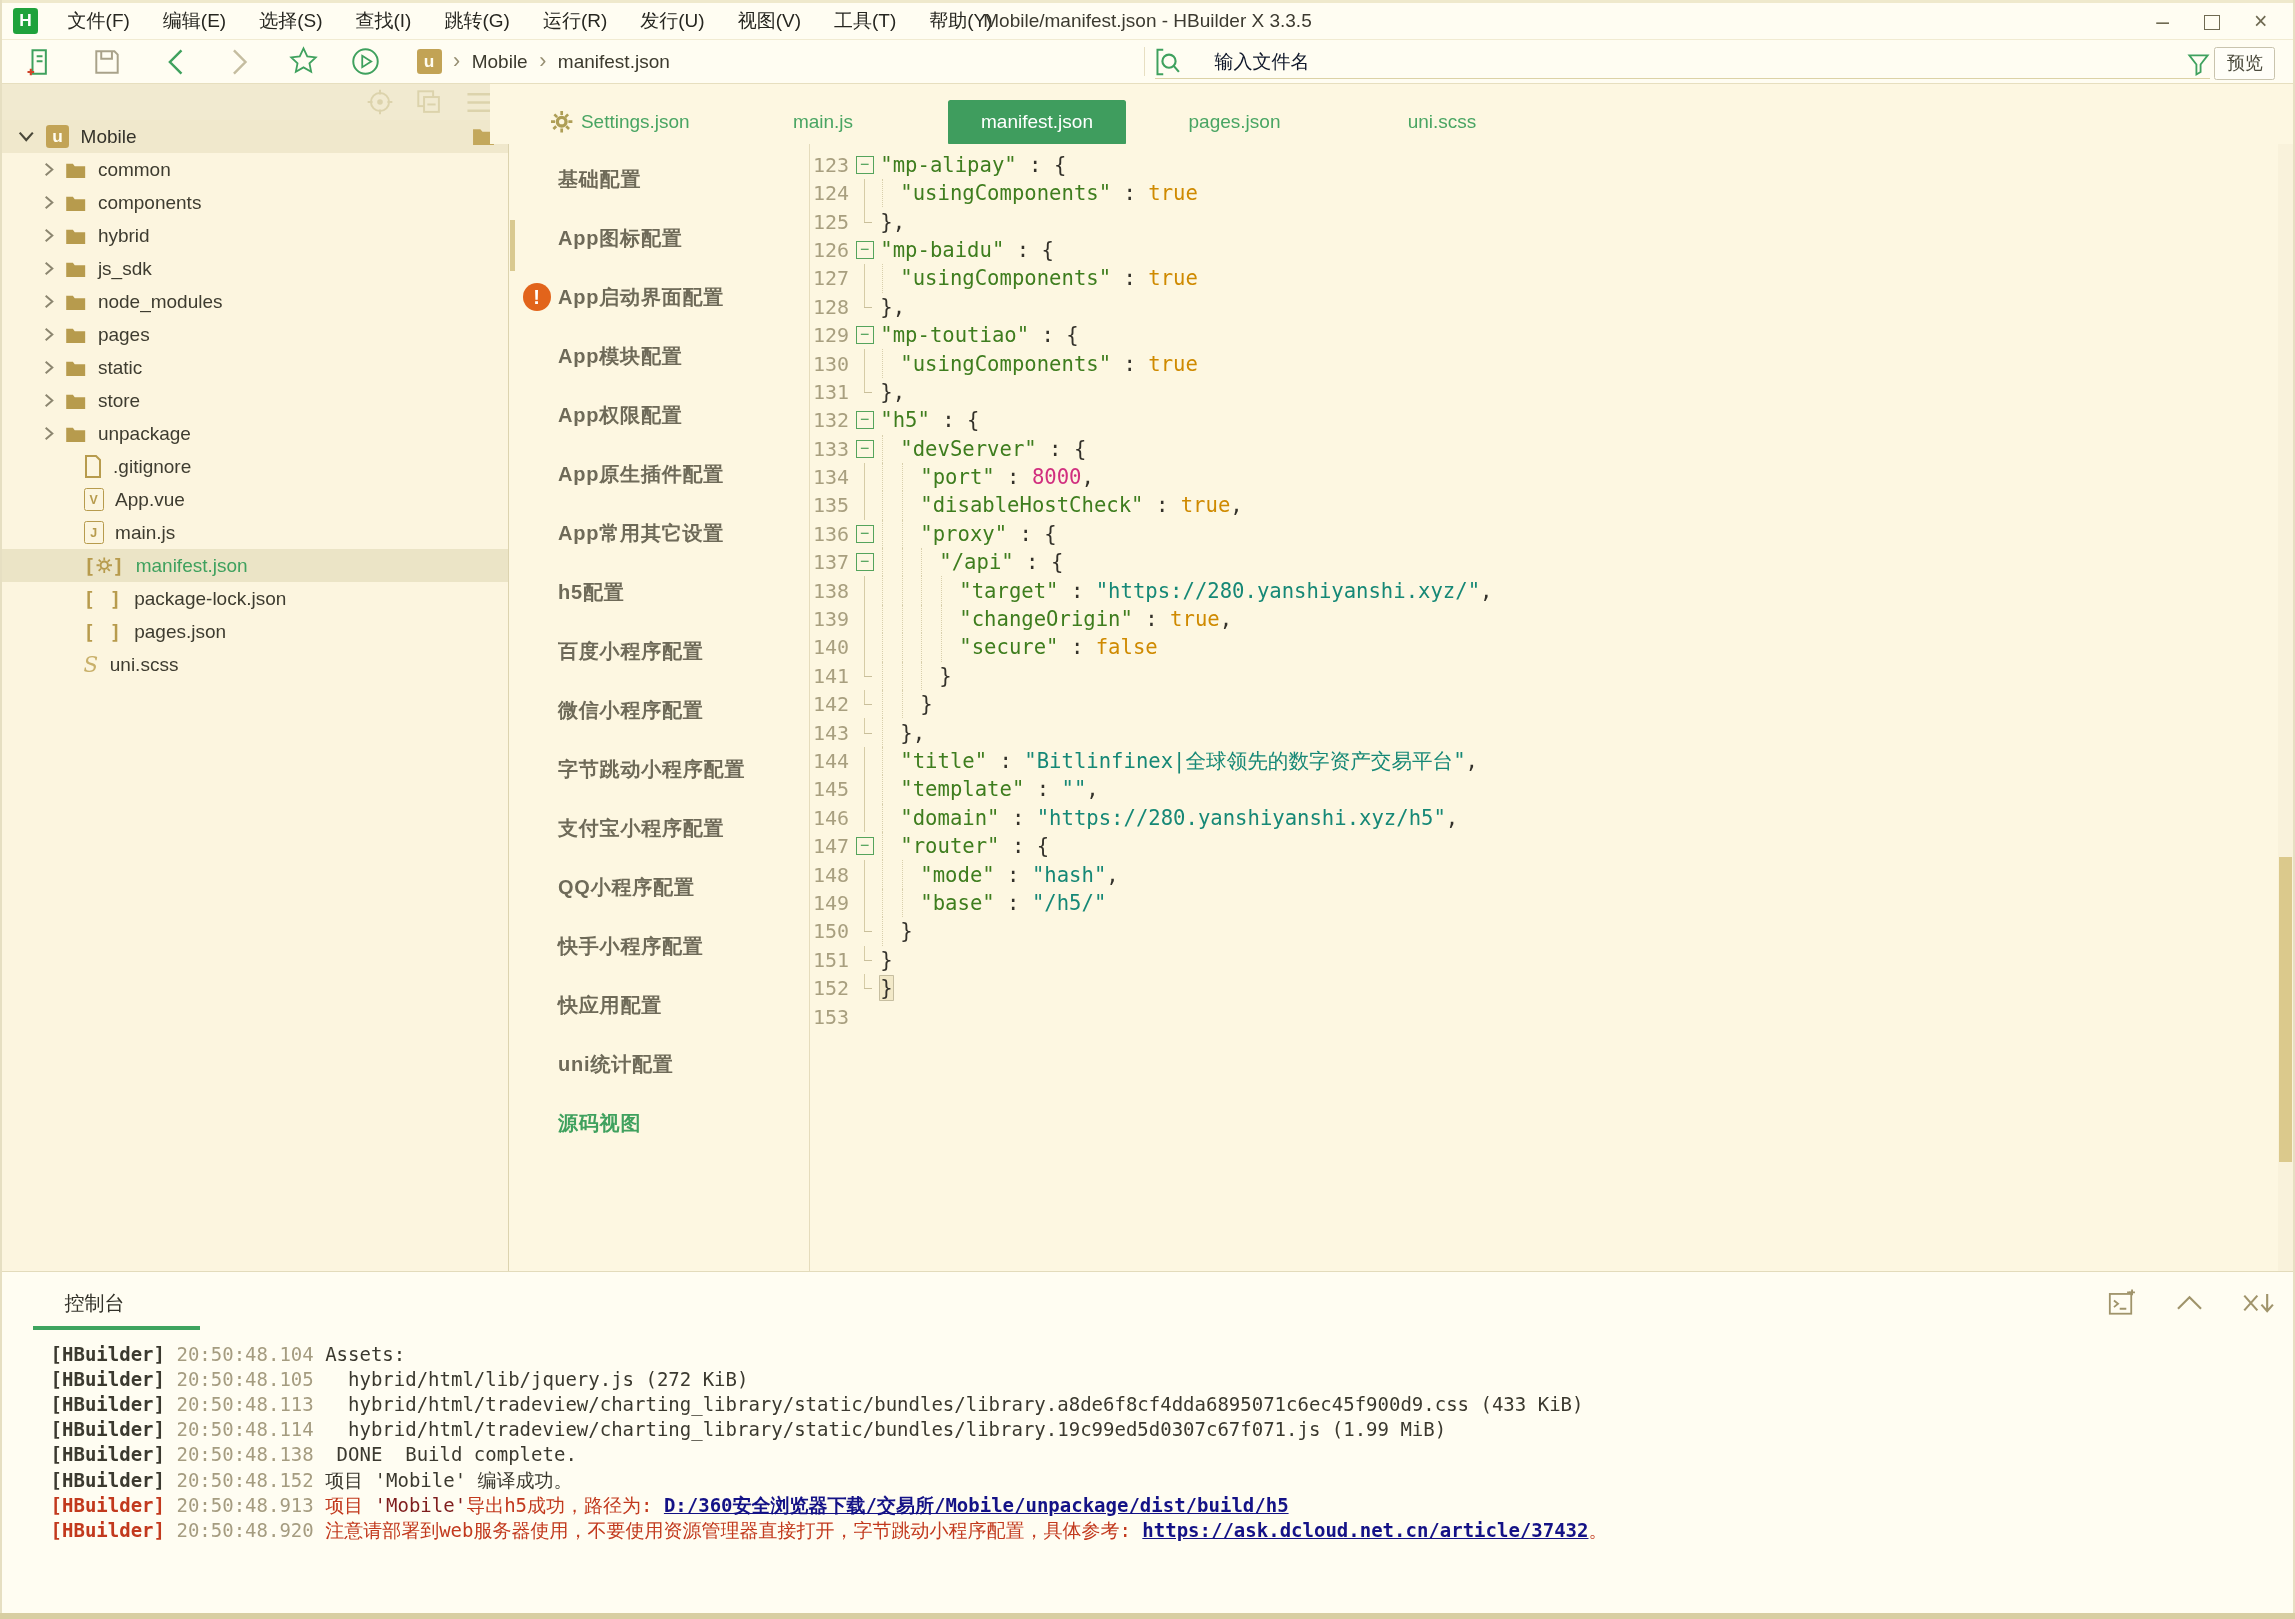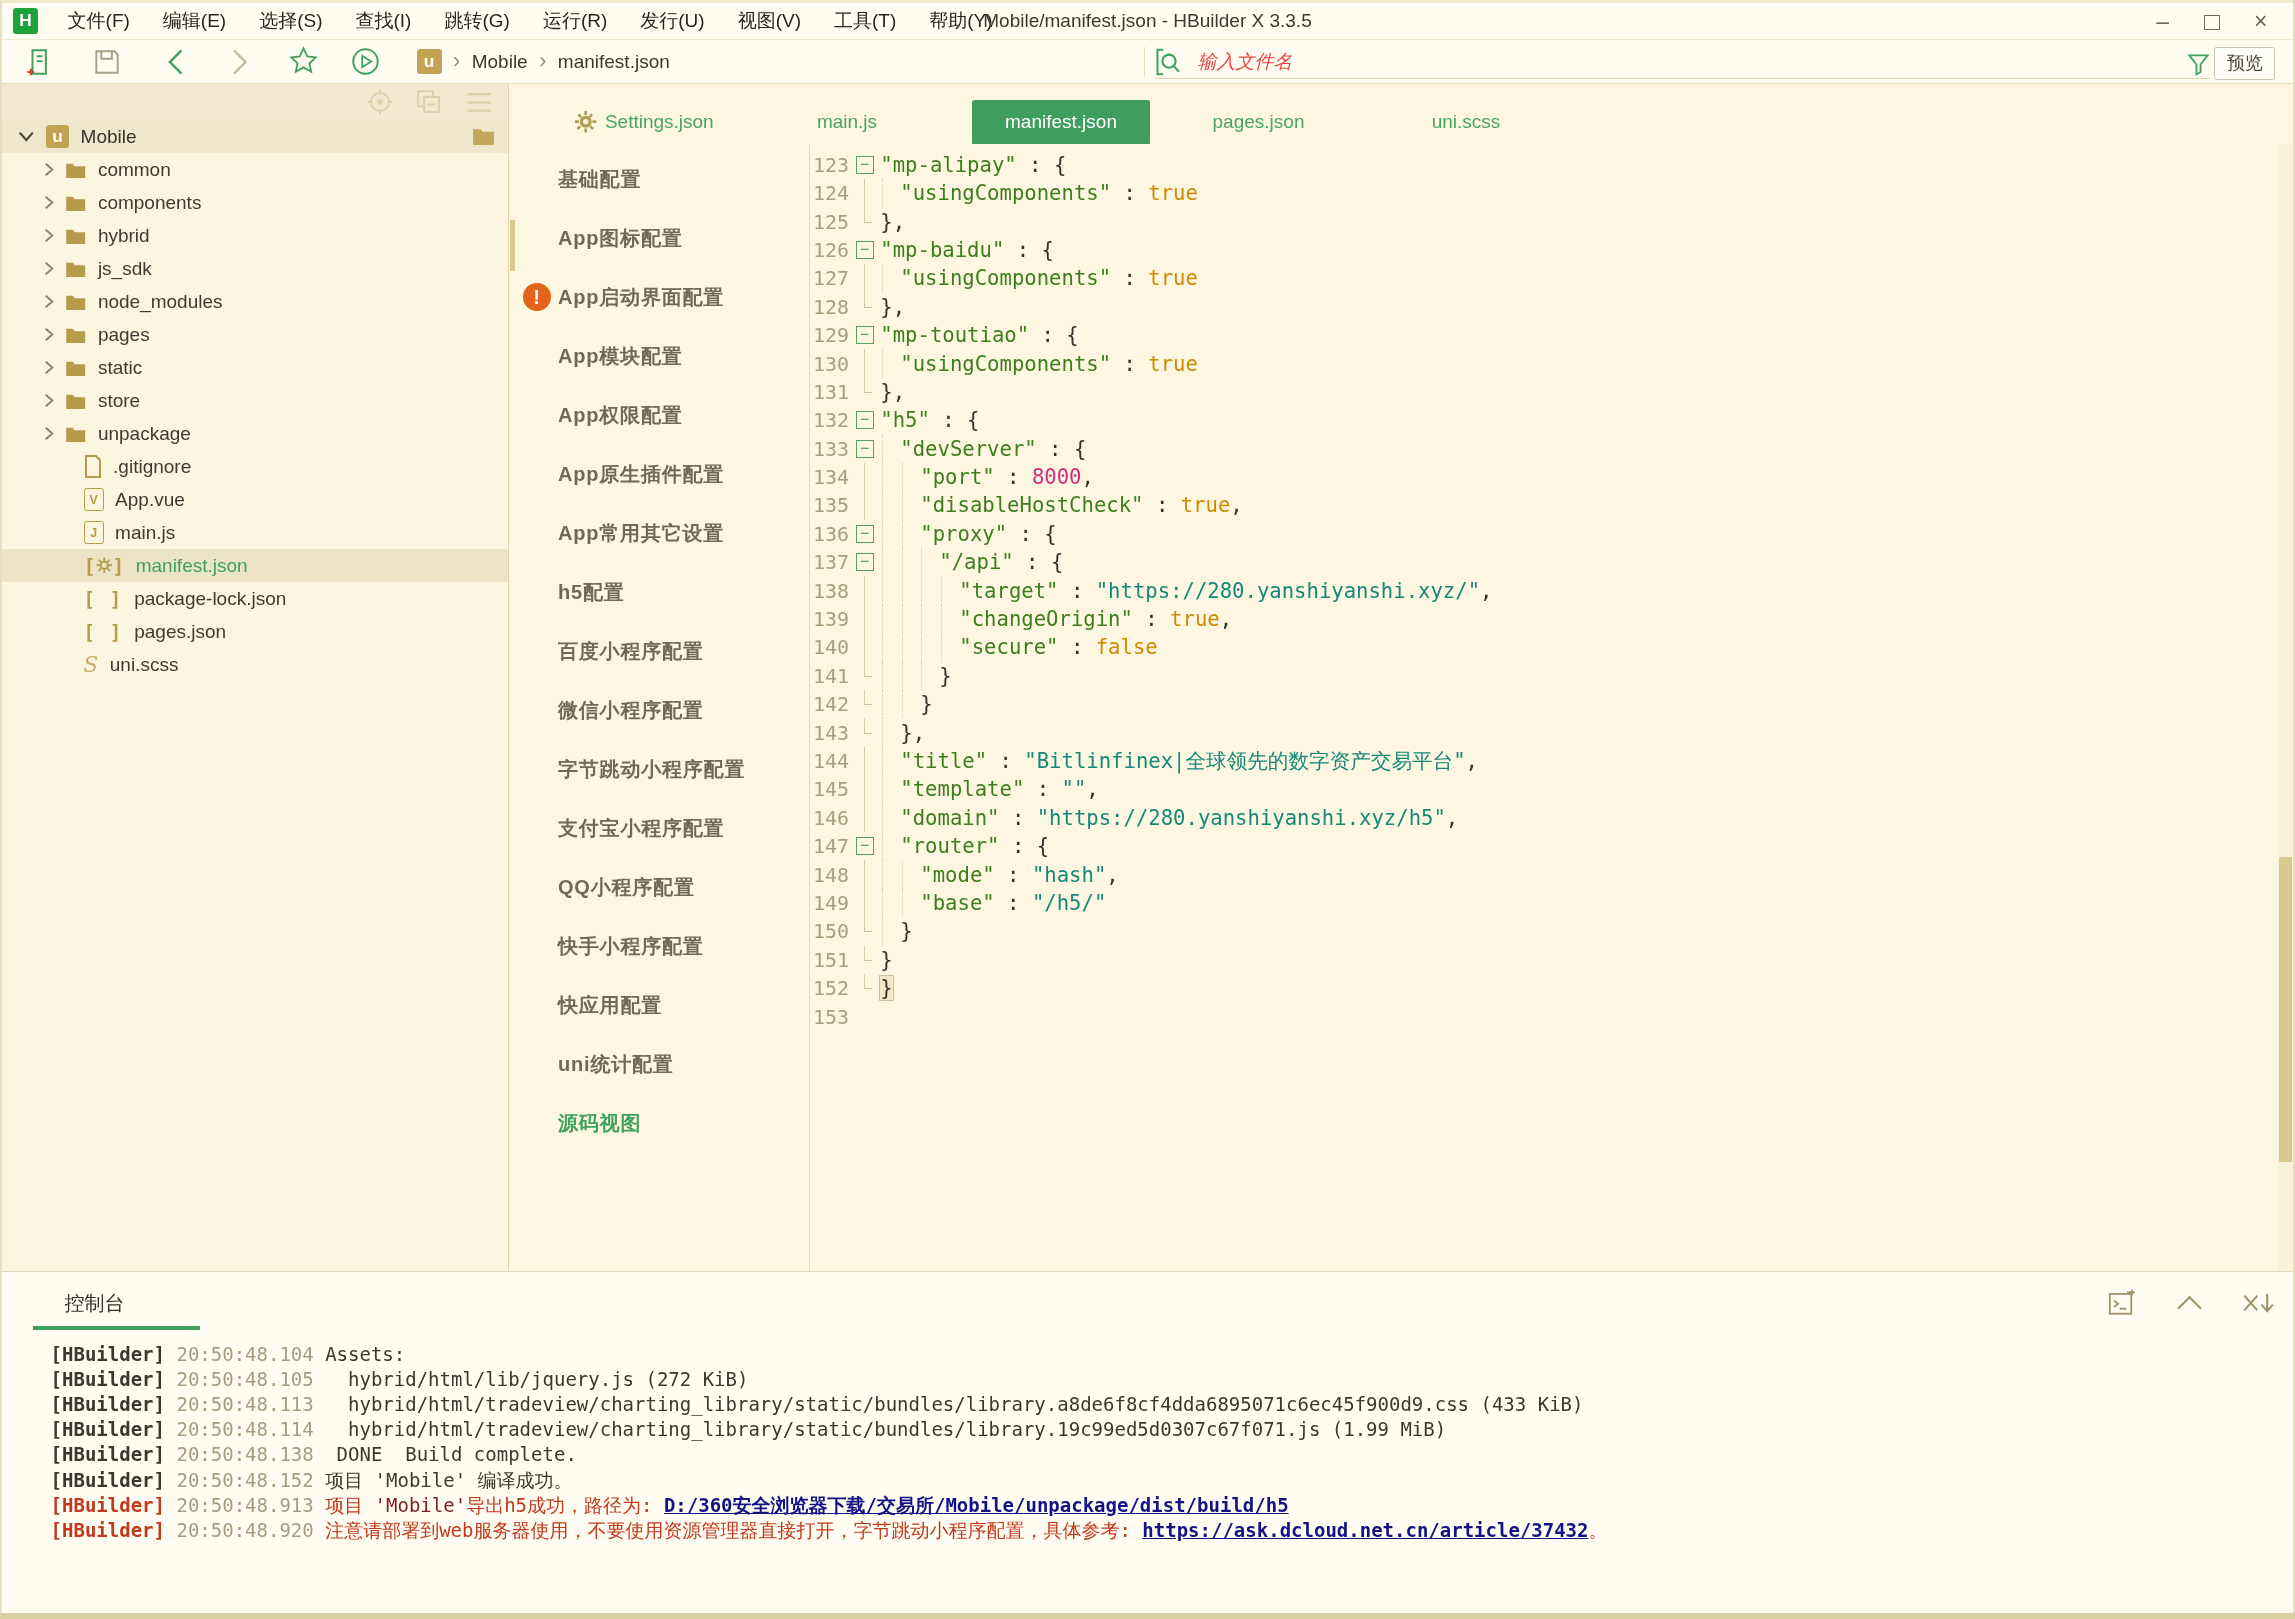--- a/index.html
+++ b/index.html
@@ -29,21 +29,21 @@
   .toolbar{position:absolute;left:1.6px;right:1.6px;top:40px;height:44px;background:#FFFDF2;
     border-bottom:0.8px solid #E7DFBF;display:flex;align-items:center;}
   .tbtn{width:36px;height:36px;display:flex;align-items:center;justify-content:center;}
   .crumb-sep{color:#978F73;font-size:21.4px;margin:0 11.5px;}
   .crumb{font-size:19px;color:#3C3A2E;}
   .uni-badge{width:25px;height:25px;background:#C2A355;border-radius:3.3px;color:#FFFDF0;
     font-size:17.3px;font-weight:bold;display:flex;align-items:center;justify-content:center;}
   .tb-divider{position:absolute;left:1142px;top:6.6px;bottom:6.6px;width:0.8px;background:#E7DFC2;}
   .searchbar{position:absolute;left:1153px;width:1055px;top:5.8px;height:33px;
     border-bottom:1.6px solid #DCD2A6;display:flex;align-items:center;}
-  .search-ph{margin-left:15px;font-size:19px;color:#ef4444;font-style:italic;}
+  .search-ph{margin-left:32px;font-size:19px;color:#0f172a;}
   .funnel{position:absolute;right:82px;top:11.5px;}
   .preview-btn{position:absolute;right:18px;top:6.6px;width:61px;height:33px;border:0.8px solid #C9C4AE;
     border-radius:2.5px;background:#FFFEF8;font-size:18px;color:#4B4A3C;
     display:flex;align-items:center;justify-content:center;font-family:Liberation Serif, serif;}
 
   
   .tree-panel{position:absolute;left:1.6px;top:84px;width:507px;bottom:348px;background:#FCF5DF;
     border-right:0.8px solid #DCD3AF;}
   .tree-header{height:36px;background:#F1EAD0;display:flex;align-items:center;justify-content:flex-end;
     padding-right:15px;gap:21.4px;}
@@ -59,21 +59,21 @@
   .chev{width:21.4px;display:flex;align-items:center;}
   .fbox{display:inline-flex;width:20px;height:23px;border:1.6px solid #B79B4D;color:#B79B4D;
     border-radius:2.5px;font-size:12.4px;align-items:center;justify-content:center;font-weight:bold;}
   .brk{color:#B79B4D;font-family:"DejaVu Sans Mono",monospace;font-size:19px;font-weight:600;letter-spacing:1.6px;}
   .scssIc{color:#C9B06A;font-family:"DejaVu Serif",serif;font-style:italic;font-size:21.4px;}
   .gearwrap{display:inline-flex;align-items:center;color:#B79B4D;
     font-family:"DejaVu Sans Mono",monospace;font-size:20px;font-weight:600;}
   .root-folder{position:absolute;right:13px;top:5.8px;}
 
   
-  .tabbar{position:absolute;left:514px;top:84px;right:1.6px;height:60px;background:#FDF7E1;}
+  .tabbar{position:absolute;left:490px;top:84px;right:1.6px;height:60px;background:#FDF7E1;}
   .tab{position:absolute;top:15.7px;height:45px;display:flex;align-items:center;justify-content:center;
     font-size:19px;color:#49A563;gap:8.2px;}
   .tab.t0{left:48px;width:165px;}
   .tab.t1{left:287px;width:92px;}
   .tab.t2{left:458px;width:178px;background:#3F9D5E;color:#FFFFFF;border-radius:2.5px;}
   .tab.t3{left:691px;width:107px;}
   .tab.t4{left:900px;width:104px;}
 
   
   .nav-panel{position:absolute;left:510px;top:144px;width:300px;bottom:348px;background:#FDF7E1;

